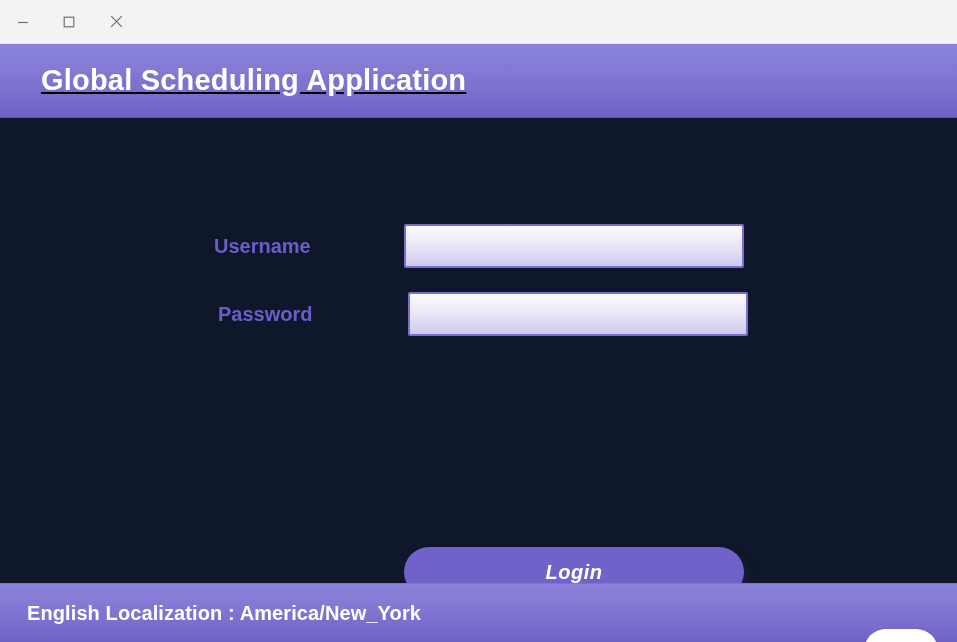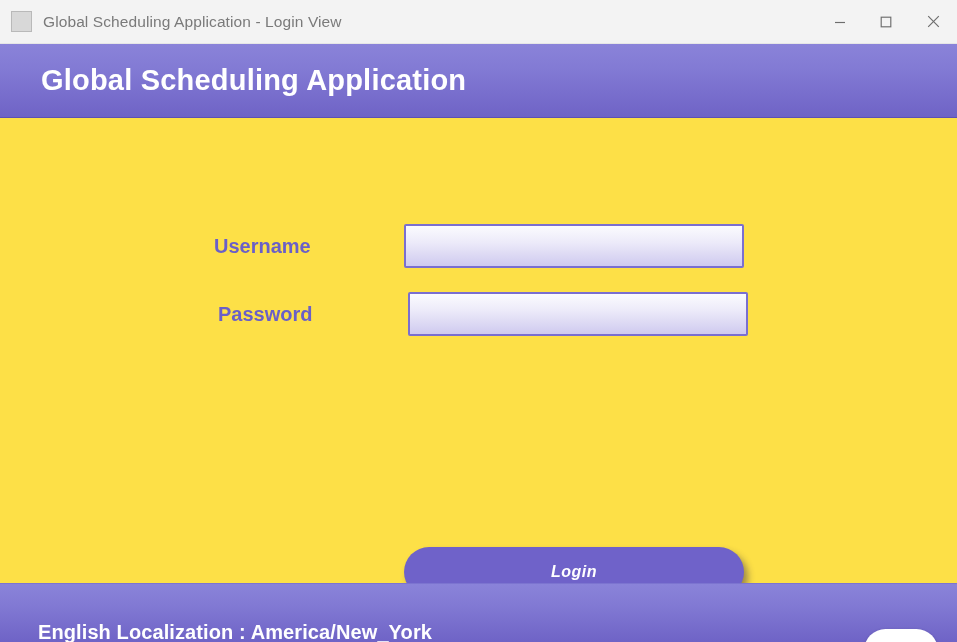--- a/index.html
+++ b/index.html
@@ -108,33 +108,34 @@
 
   
   #header-banner {
     height: 74px;
     flex: 0 0 74px;
     background: linear-gradient(to bottom, #8a83d9 0%, #827ad4 35%, #6f63c6 100%);
     display: flex;
     align-items: center;
     padding-left: 41px;
     border-bottom: 1px solid #5d51b4;
+    text-decoration: underline;
   }
   #header-title {
     color: #ffffff;
     font-size: 29px;
     font-weight: bold;
     letter-spacing: 0.2px;
     line-height: 1;
   }
 
   
   #main-content {
     flex: 1 1 auto;
-    background: #fde047;
+    background: #0f172a;
     position: relative;
   }
 
   #login-form {
     position: absolute;
     left: 0;
     top: 0;
   }
 
   .form-row {
@@ -172,37 +173,37 @@
     position: absolute;
     left: 404px;
     top: 429px;
     width: 340px;
     height: 50px;
     border: none;
     border-radius: 25px;
     background: #6f62c9;
     color: #ffffff;
     font-family: "Liberation Sans", sans-serif;
-    font-size: 16px;
+    font-size: 20px;
     font-weight: bold;
     font-style: italic;
     letter-spacing: 0.5px;
     cursor: default;
     box-shadow: 4px 5px 7px rgba(40, 34, 70, 0.45);
   }
 
   
   #footer-bar {
     height: 59px;
     flex: 0 0 59px;
     background: linear-gradient(to bottom, #8a83d9 0%, #827ad4 35%, #6f63c6 100%);
     display: flex;
-    align-items: flex-end;
-    position: relative;
-    padding-left: 38px;
+    align-items: center;
+    position: relative;
+    padding-left: 27px;
     border-top: 1px solid #7c74d0;
   }
   #locale-status {
     color: #ffffff;
     font-size: 20px;
     font-weight: bold;
     letter-spacing: 0.1px;
     line-height: 1;
     white-space: nowrap;
   }
@@ -224,26 +225,20 @@
     box-shadow: 0 1px 3px rgba(40, 34, 70, 0.30);
     margin-top: 36px;
   }
 </style>
 </head>
 <body>
 
 <div id="app-window">
 
   <div id="title-bar">
-    <div id="title-bar-left">
-      <span id="app-icon">
-        <span class="icon-inner"></span>
-      </span>
-      <span id="window-title">Global Scheduling Application - Login View</span>
-    </div>
     <div id="window-controls">
       <button class="win-ctl" id="minimize-button">
         <svg width="12" height="12" viewBox="0 0 12 12">
           <line class="stroke" x1="1" y1="6.5" x2="11" y2="6.5"></line>
         </svg>
       </button>
       <button class="win-ctl" id="maximize-button">
         <svg width="12" height="12" viewBox="0 0 12 12">
           <rect class="stroke" x="1.2" y="1.2" width="9.6" height="9.6"></rect>
         </svg>

